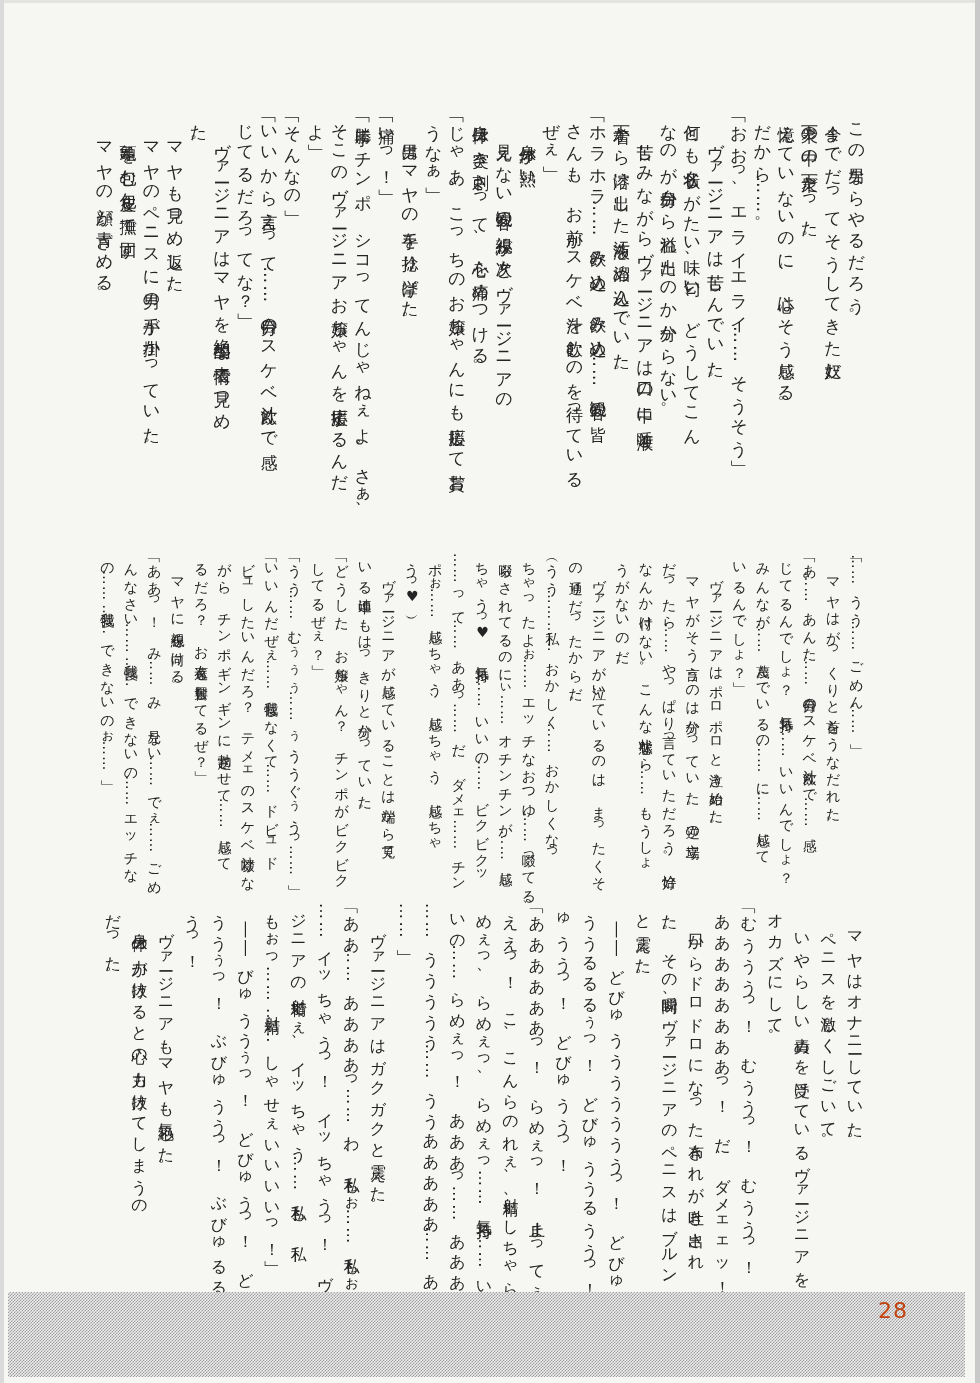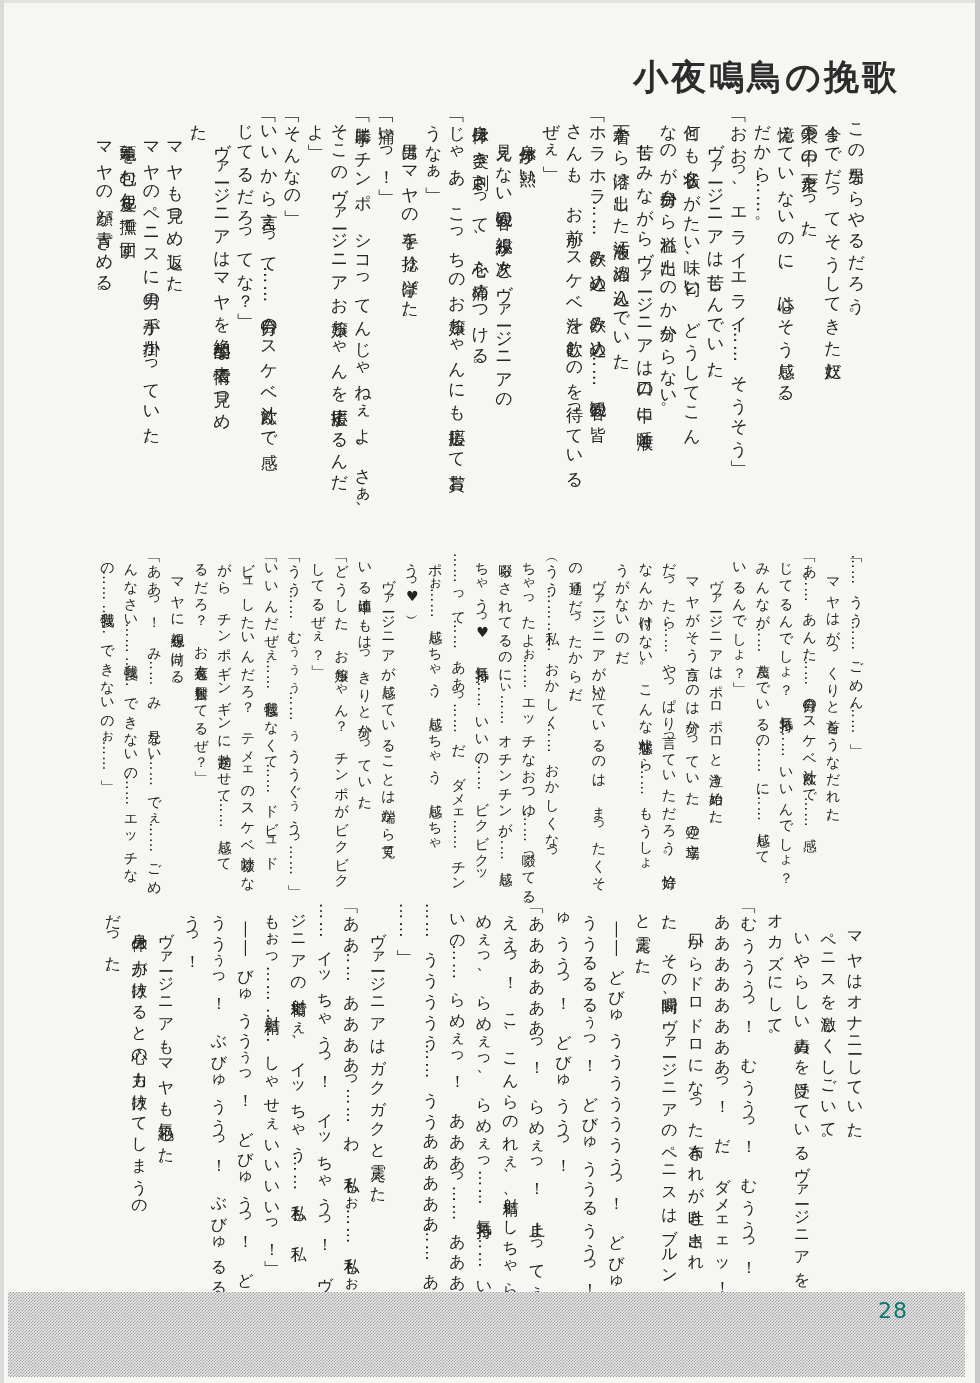--- a/index.html
+++ b/index.html
@@ -35,32 +35,31 @@
     position:absolute;left:8px;top:1292px;width:957px;height:85px;
     background-color:#ededed;
     background-image:
       linear-gradient(45deg,#9d9d9d 25%,transparent 25%,transparent 75%,#9d9d9d 75%),
       linear-gradient(45deg,#9d9d9d 25%,transparent 25%,transparent 75%,#9d9d9d 75%);
     background-size:3px 3px;
     background-position:0 0,1.5px 1.5px;
   }
   .page-number{
     position:absolute;left:878px;top:1298px;
-    font-size:22px;color:#0f766e;letter-spacing:1px;
+    font-size:22px;color:#c2410c;letter-spacing:1px;
   }
 </style>
 </head>
 <body>
 
 <div class="page">
   <div class="edge edge-top"></div>
   <div class="edge edge-left"></div>
   <div class="edge edge-right"></div>
 
-  <div class="title">小夜鳴鳥の挽歌</div>
 
   <div class="vblock block-1">この男ならやるだろう。
 今までだってそうしてきた奴だ。
 下衆の中の下衆だった。
 憶えていないのに、心はそう感じる。
 だから……。
 「おおっ、エライエライ……そうそう」
 　ヴァージニアは苦しんでいた。
 何とも名状しがたい味、匂い、どうしてこん
 なのが自分から溢れ出たのか分からない。

